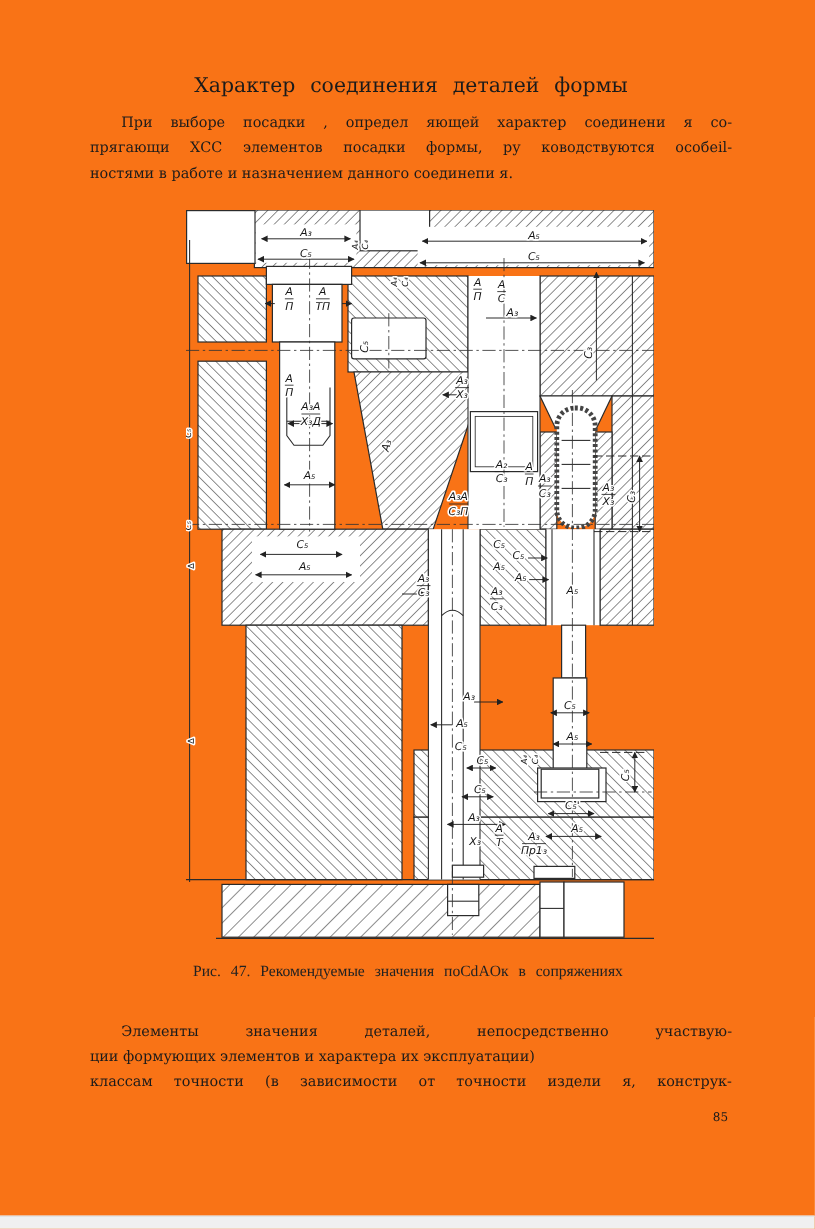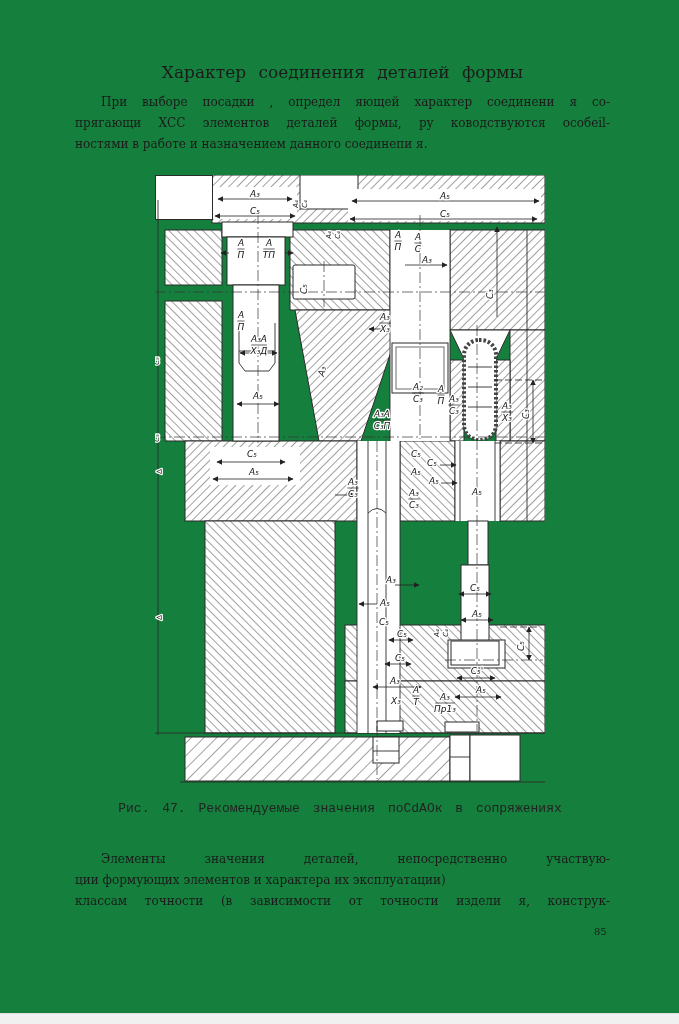--- a/index.html
+++ b/index.html
@@ -1,28 +1,28 @@
 <!DOCTYPE html>
 <html lang="ru"><head>
 <meta charset="utf-8">
 <style>
   html,body{margin:0;padding:0;}
-  .page{position:relative;width:679px;height:1024px;background:#15803d;overflow:hidden;
+  .page{position:relative;width:679px;height:1024px;background:#f97316;overflow:hidden;
         font-family:"DejaVu Serif", serif;color:#1b1b1b;}
   .title{position:absolute;left:75px;width:535px;top:62px;text-align:center;
          font-size:17px;word-spacing:7px;}
   .para{position:absolute;left:75px;width:535px;font-size:12px;line-height:21px;}
   .para .line{text-align:justify;text-align-last:justify;white-space:normal;}
   .para .line.first{text-indent:26px;}
   .para .line.last{text-align-last:left;}
   .p1{top:92px;}
   .p2{top:849px;}
   .figwrap{position:absolute;left:155px;top:175px;width:390px;height:610px;}
   .caption{position:absolute;left:95px;width:490px;top:800px;text-align:center;
-           font-family:Liberation Mono, monospace;font-size:13px;line-height:17px;
+           font-family:Liberation Serif, serif;font-size:13px;line-height:17px;
            word-spacing:5px;color:#222;}
   .pageno{position:absolute;left:594px;top:926px;font-size:10px;}
   .scan-bottom{position:absolute;left:0;top:1013px;width:679px;height:11px;
                background:#f0f0f0;border-top:1px solid #e0e0e0;}
   svg .blk{stroke:#2b2b2b;stroke-width:1;}
   svg line,svg path.ln,svg polyline{stroke:#2b2b2b;stroke-width:0.9;fill:none;}
   svg .dim{stroke:#222;stroke-width:0.8;}
   svg .dash{stroke-dasharray:7 3;}
   svg .cline{stroke:#333;stroke-width:0.7;stroke-dasharray:11 3 2 3;}
   #fig-labels text{font-family:"DejaVu Sans", sans-serif;font-style:italic;fill:#141414;
@@ -31,21 +31,21 @@
 </style>
 </head>
 <body>
 
 <div class="page">
 
   <div class="title">Характер соединения деталей формы</div>
 
   <div class="para p1">
     <div class="line first">При выборе посадки , определ яющей характер соединени я со-</div>
-    <div class="line">прягающи ХСС элементов деталей формы, ру ководствуются особеil-</div>
+    <div class="line">прягающи ХСС элементов посадки формы, ру ководствуются особеil-</div>
     <div class="line last">ностями в работе и назначением данного соединепи я.</div>
   </div>
 
   <div class="figwrap">
     <svg width="390" height="610" viewBox="0 0 390 610">
       <defs>
         <pattern id="hA" width="6" height="6" patternUnits="userSpaceOnUse" patternTransform="rotate(45)">
           <rect width="6" height="6" fill="#ffffff"></rect>
             <line x1="0" y1="0" x2="0" y2="6" stroke="#5a5a5a" stroke-width="1"></line>
         </pattern>

